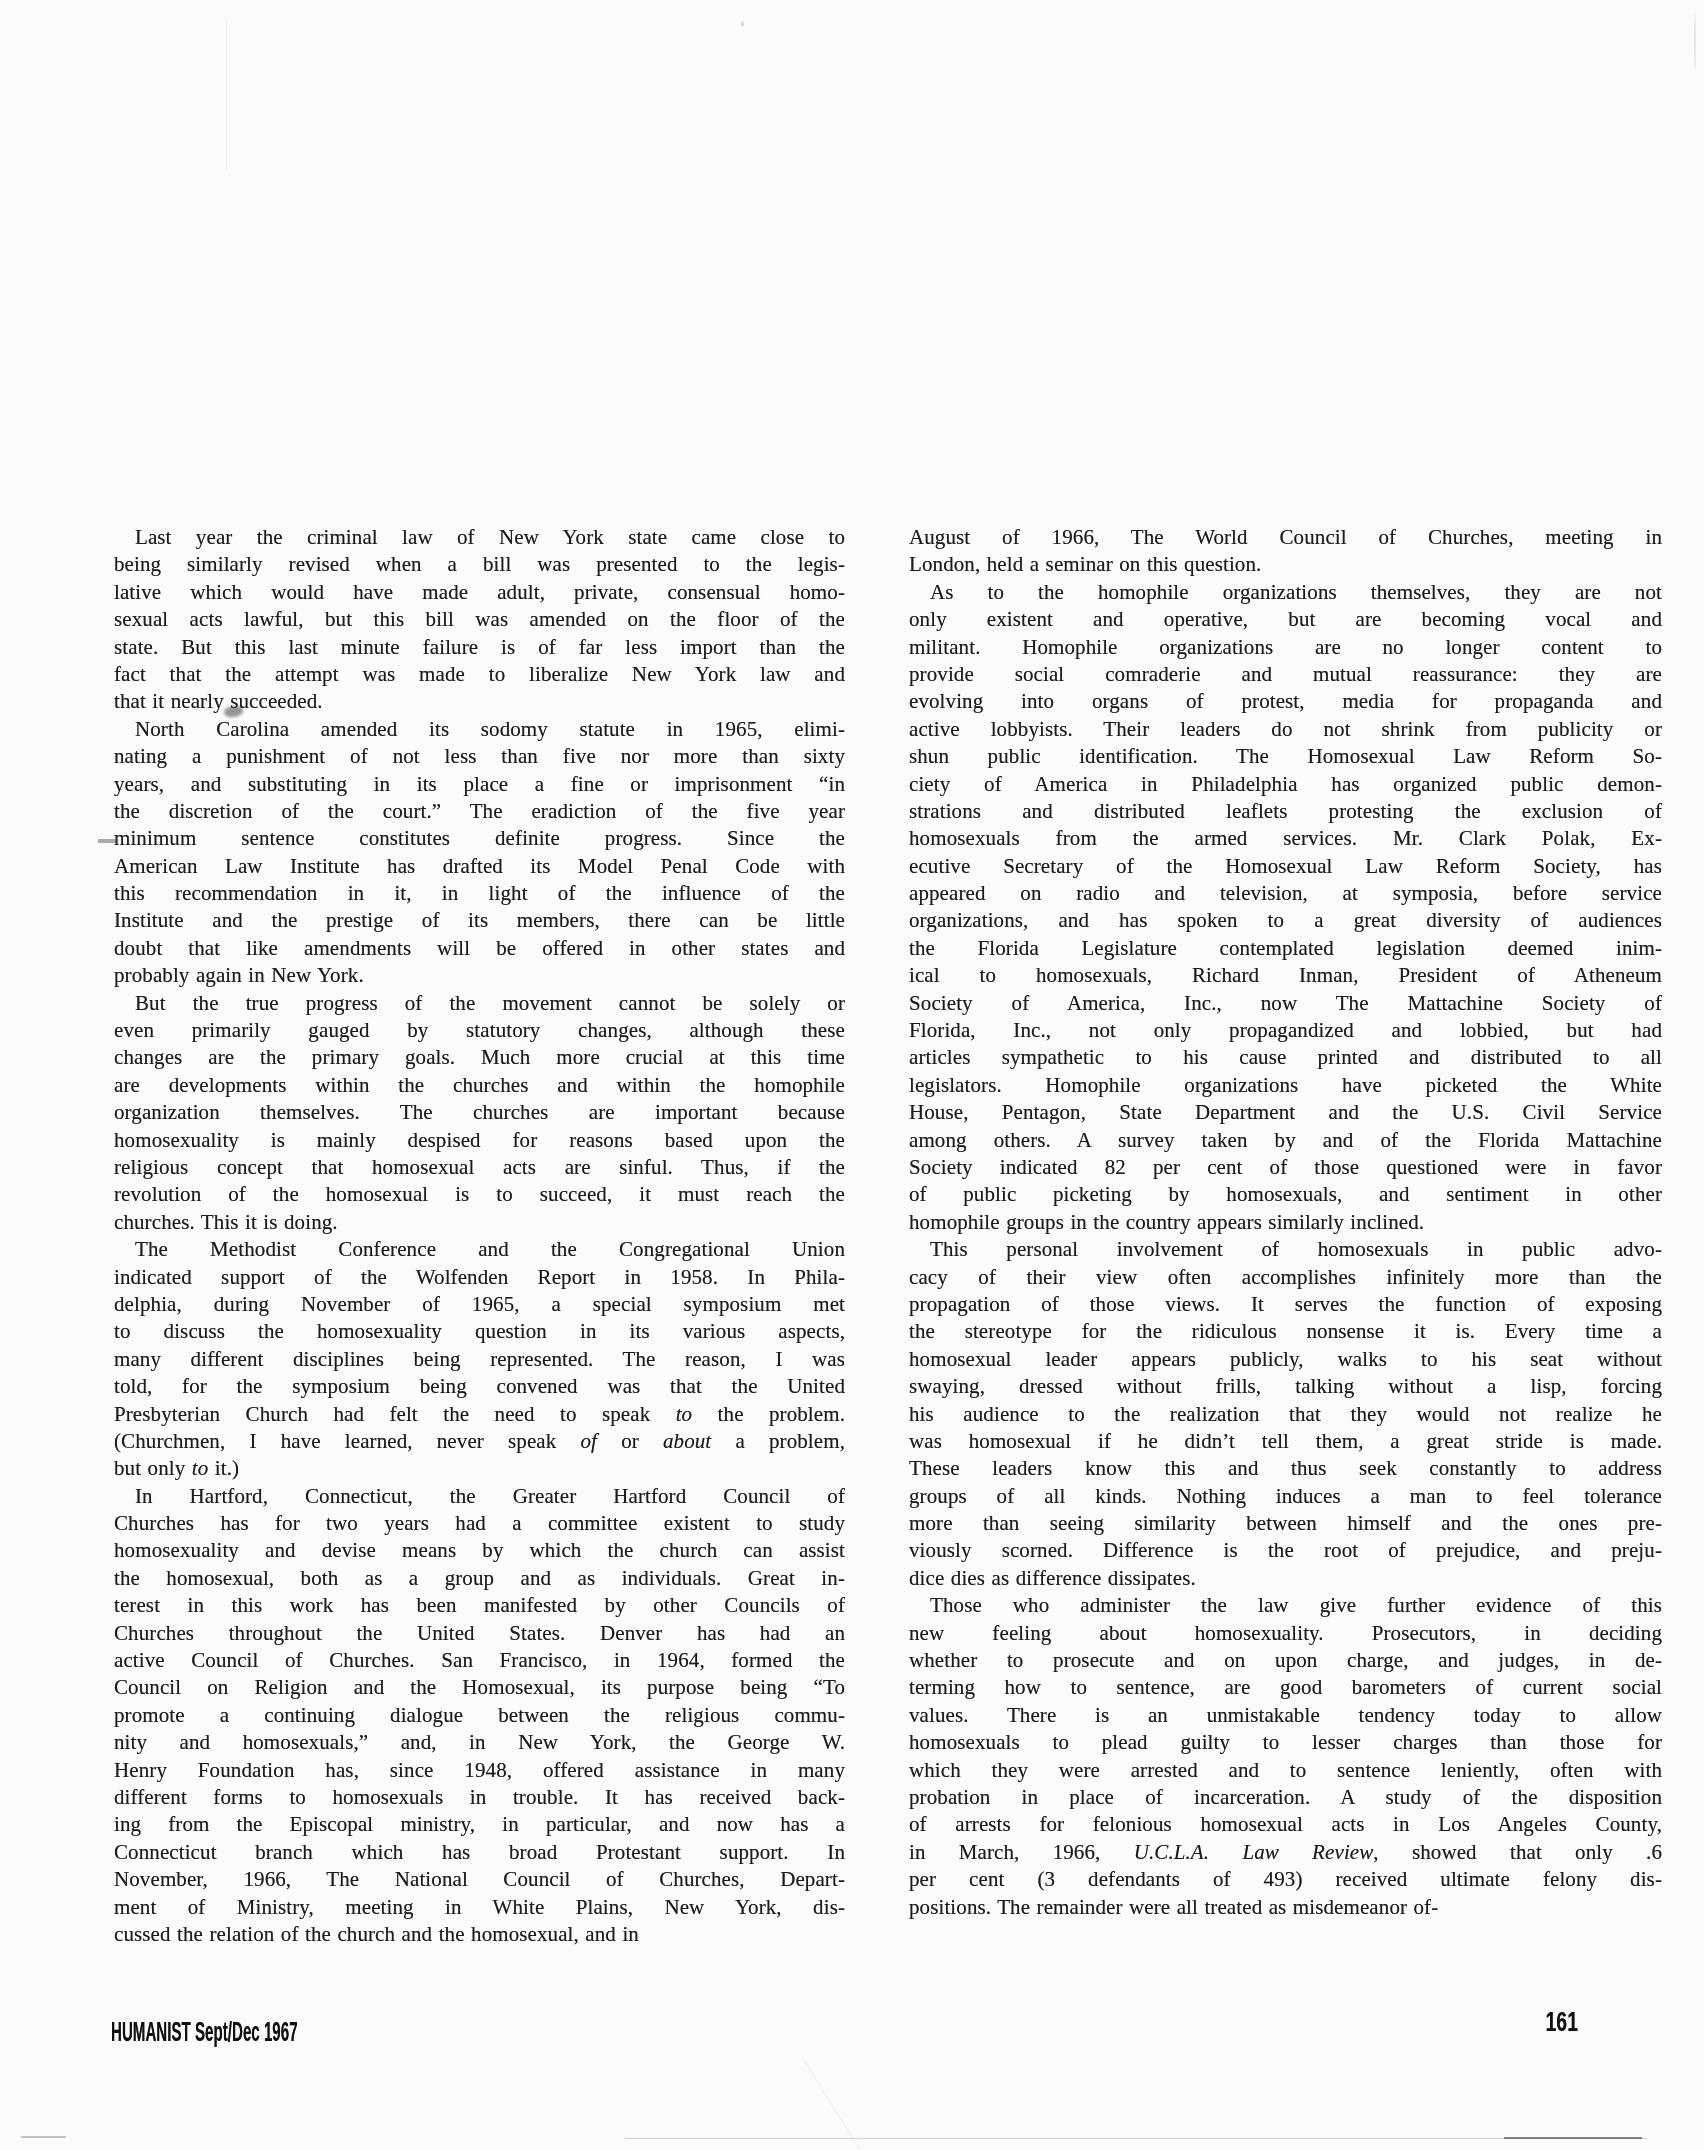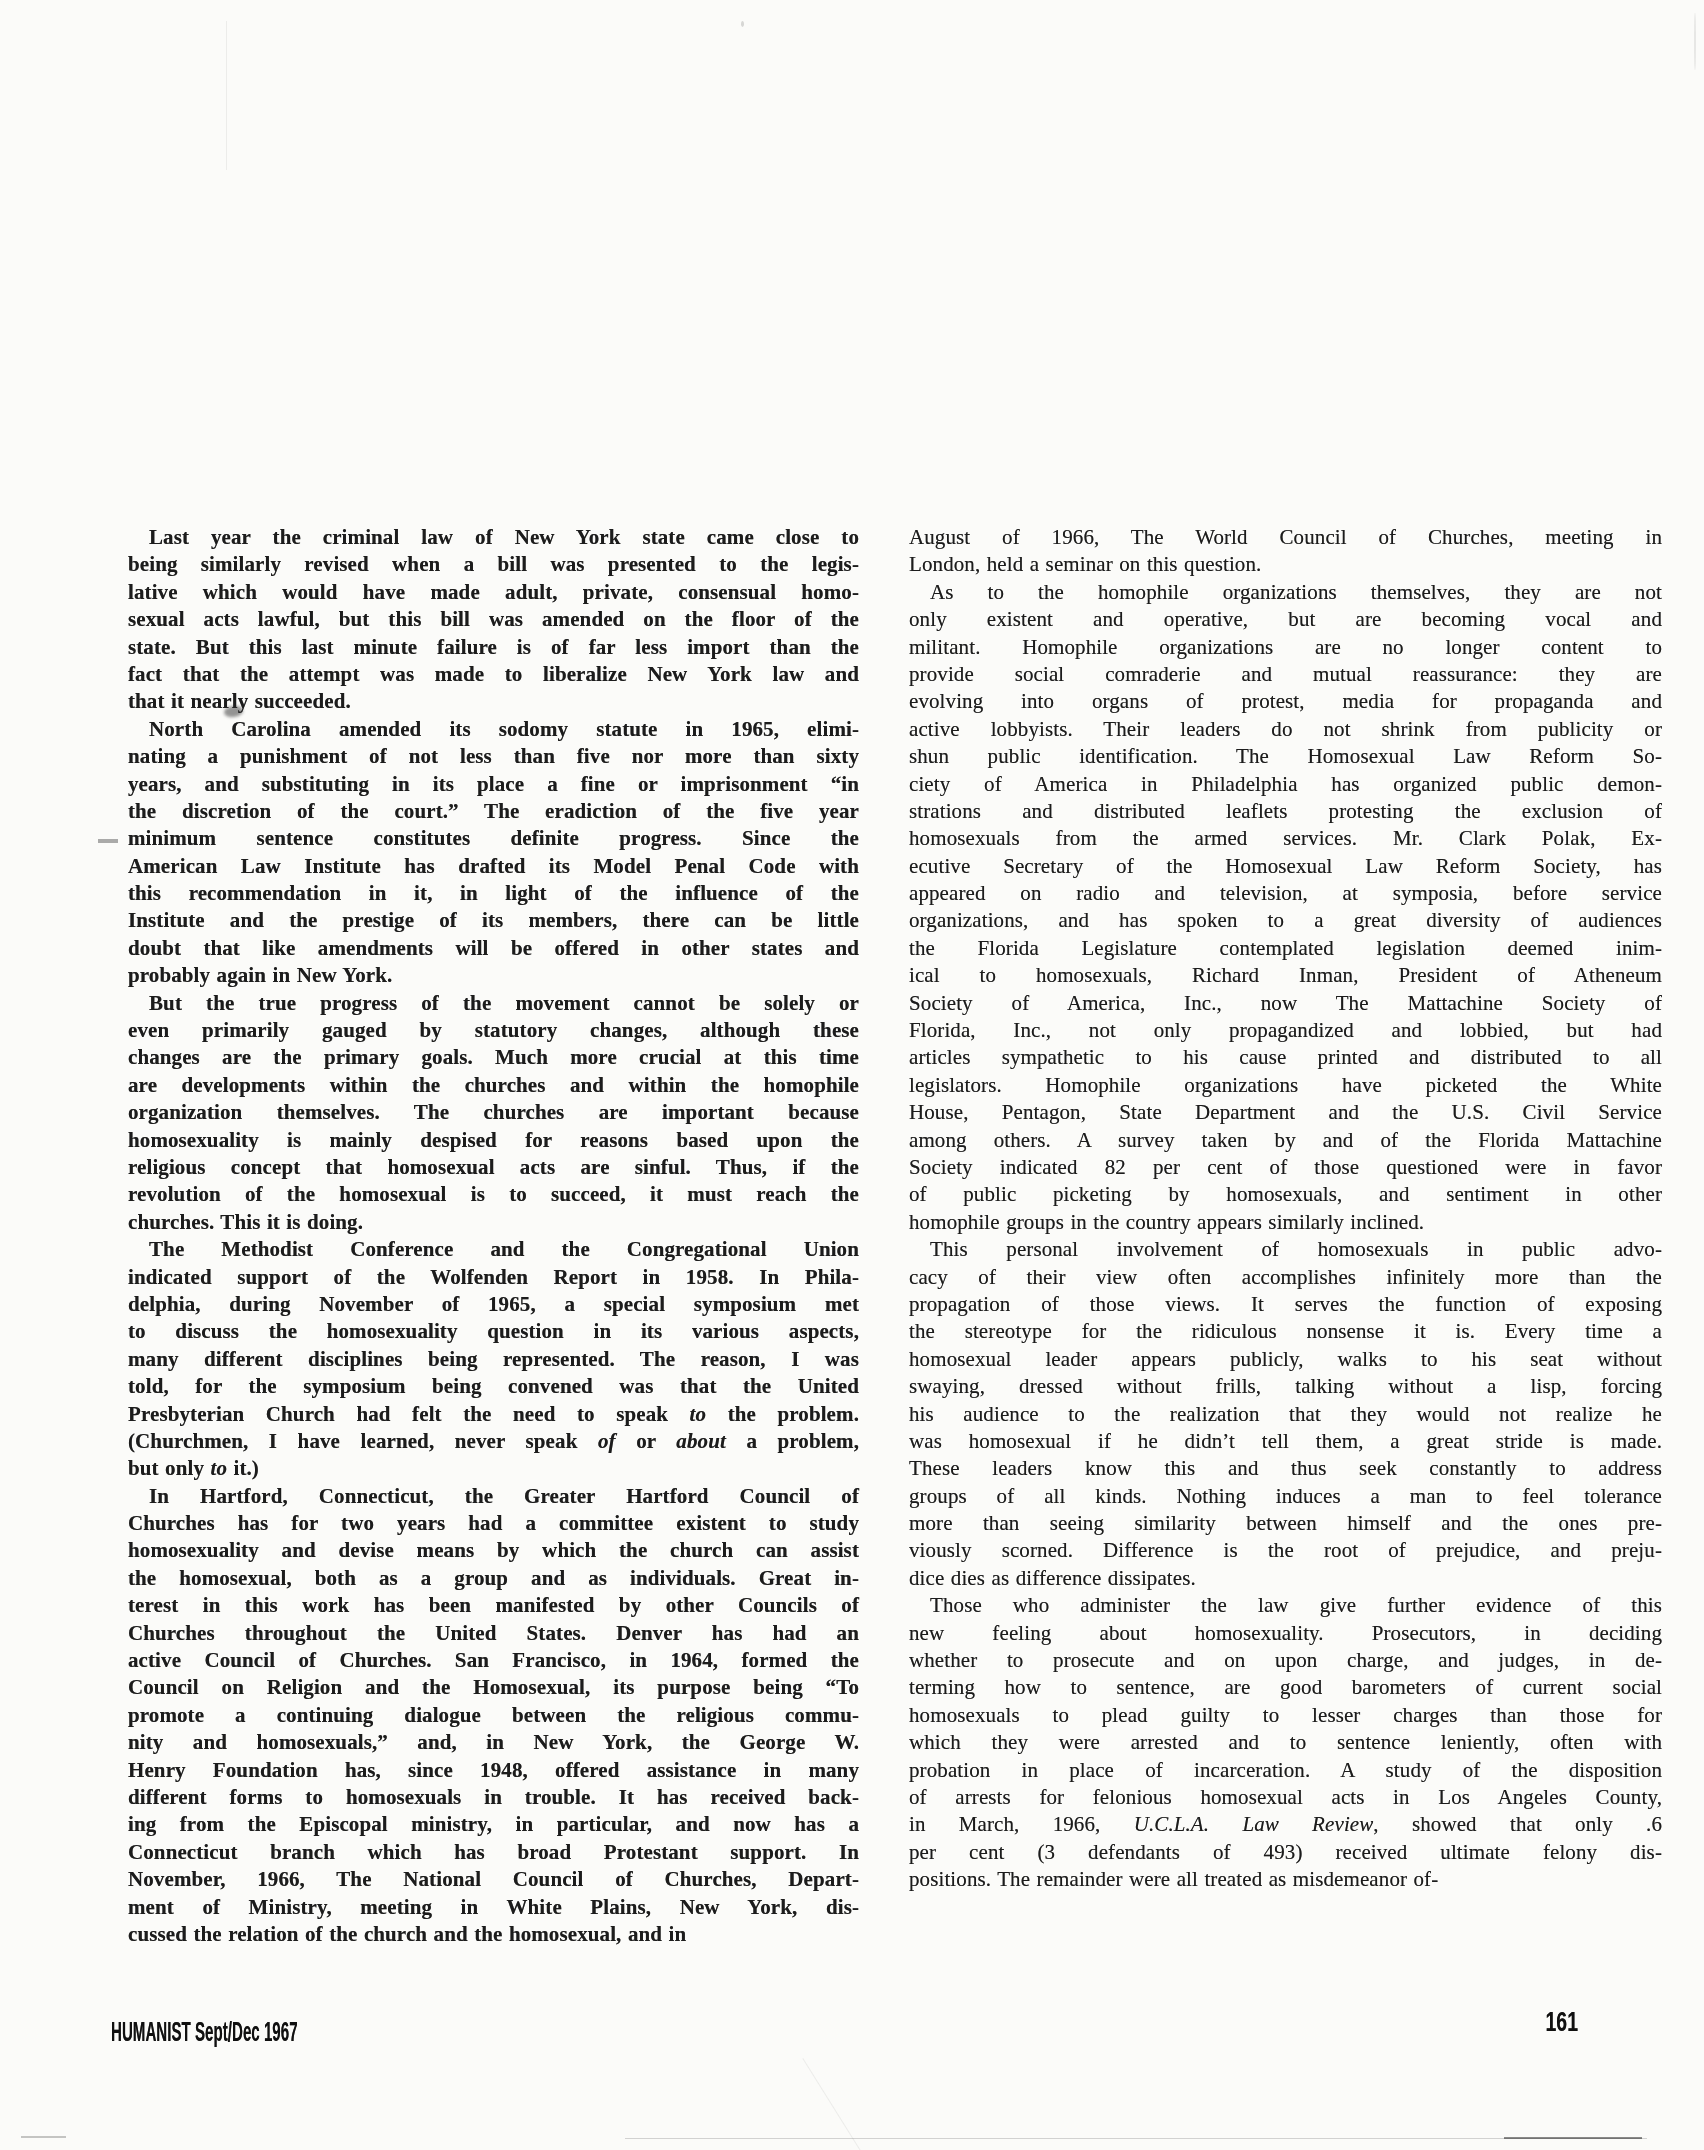--- a/index.html
+++ b/index.html
@@ -6,21 +6,21 @@
   html,body{margin:0;padding:0;background:#e8e8e6;}
   #page{
     position:relative;
     width:1704px;height:2151px;
     background:#fbfbf9;
     overflow:hidden;
     font-family:"Liberation Serif","DejaVu Serif",serif;
     color:#1c1c1c;
   }
   .column{position:absolute;top:524px;}
-  #col-left{left:128px;width:731px;font-weight:bold;}
+  #col-left{left:114px;width:731px;}
   #col-right{left:877px;width:753px;margin-left:32px;}
   .para{margin:0;padding:0;}
   .line{
     height:27.4px;
     line-height:27.4px;
     font-size:21px;
     text-align:justify;
     text-align-last:justify;
     word-spacing:1.1px;
     letter-spacing:0.1px;
@@ -182,20 +182,21 @@
         <div class="line">groups of all kinds. Nothing induces a man to feel tolerance</div>
         <div class="line">more than seeing similarity between himself and the ones pre-</div>
         <div class="line">viously scorned. Difference is the root of prejudice, and preju-</div>
         <div class="line last">dice dies as difference dissipates.</div>
       </div>
       <div class="para indent">
         <div class="line">Those who administer the law give further evidence of this</div>
         <div class="line">new feeling about homosexuality. Prosecutors, in deciding</div>
         <div class="line">whether to prosecute and on upon charge, and judges, in de-</div>
         <div class="line">terming how to sentence, are good barometers of current social</div>
+        <div class="line">values. There is an unmistakable tendency today to allow</div>
         <div class="line">homosexuals to plead guilty to lesser charges than those for</div>
         <div class="line">which they were arrested and to sentence leniently, often with</div>
         <div class="line">probation in place of incarceration. A study of the disposition</div>
         <div class="line">of arrests for felonious homosexual acts in Los Angeles County,</div>
         <div class="line"><span>in March, 1966, </span><span class="it">U.C.L.A. Law Review</span><span>, showed that only .6</span></div>
         <div class="line">per cent (3 defendants of 493) received ultimate felony dis-</div>
         <div class="line last">positions. The remainder were all treated as misdemeanor of-</div>
       </div>
     </div>
 

